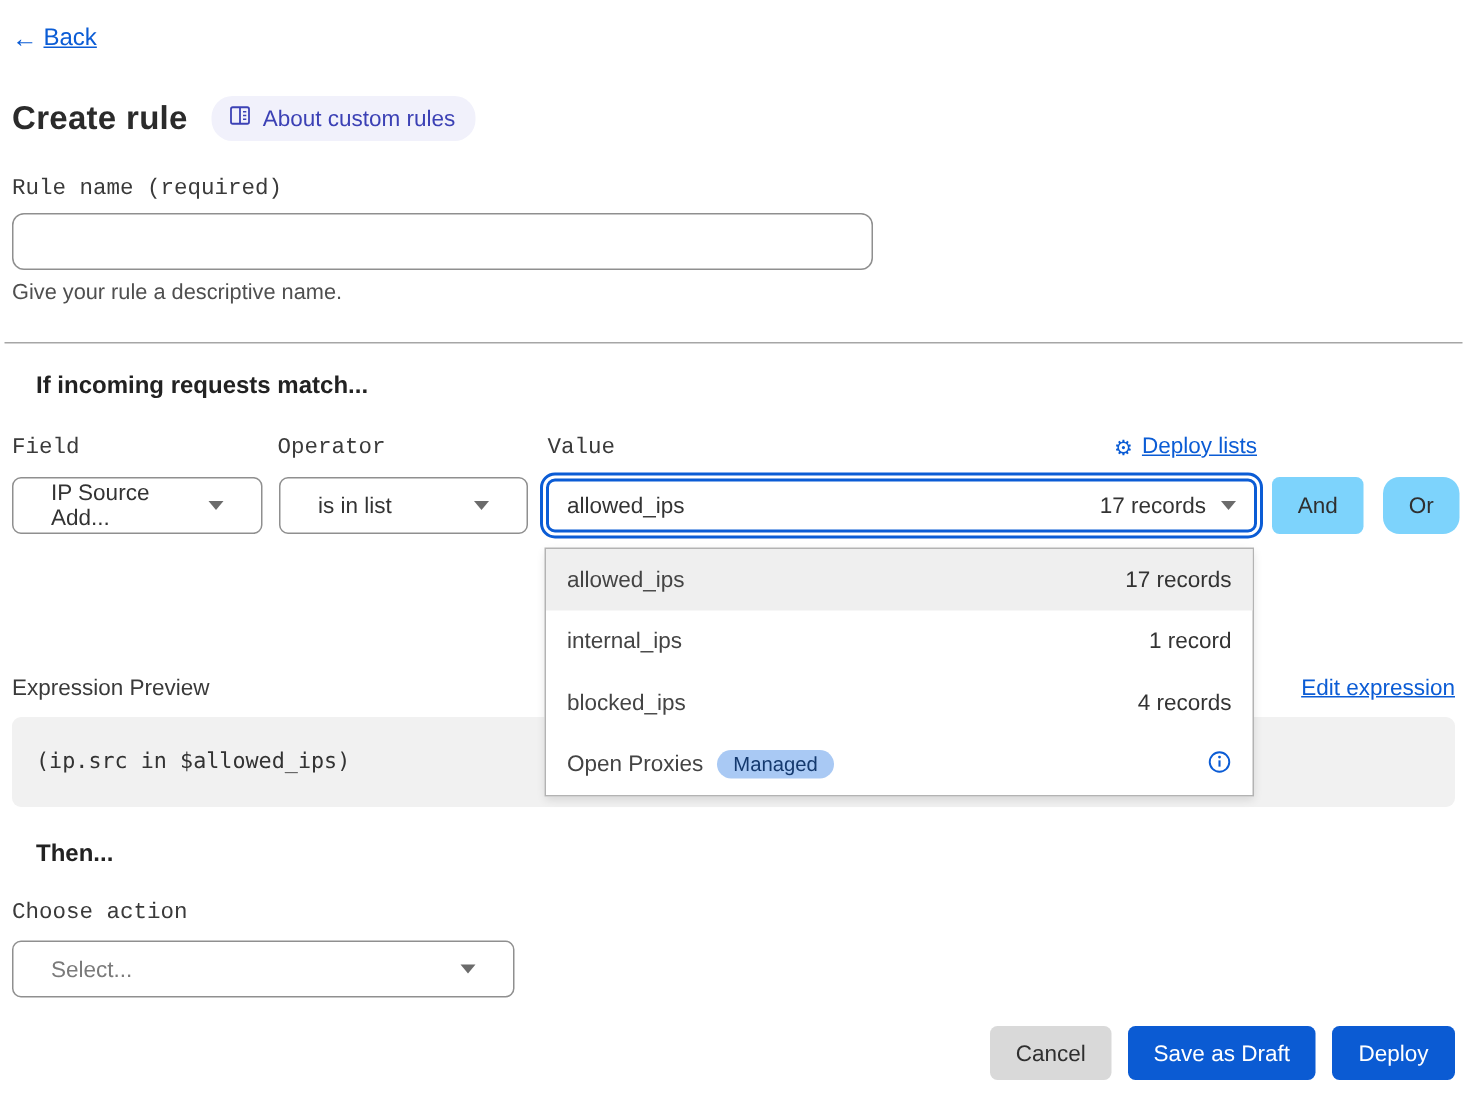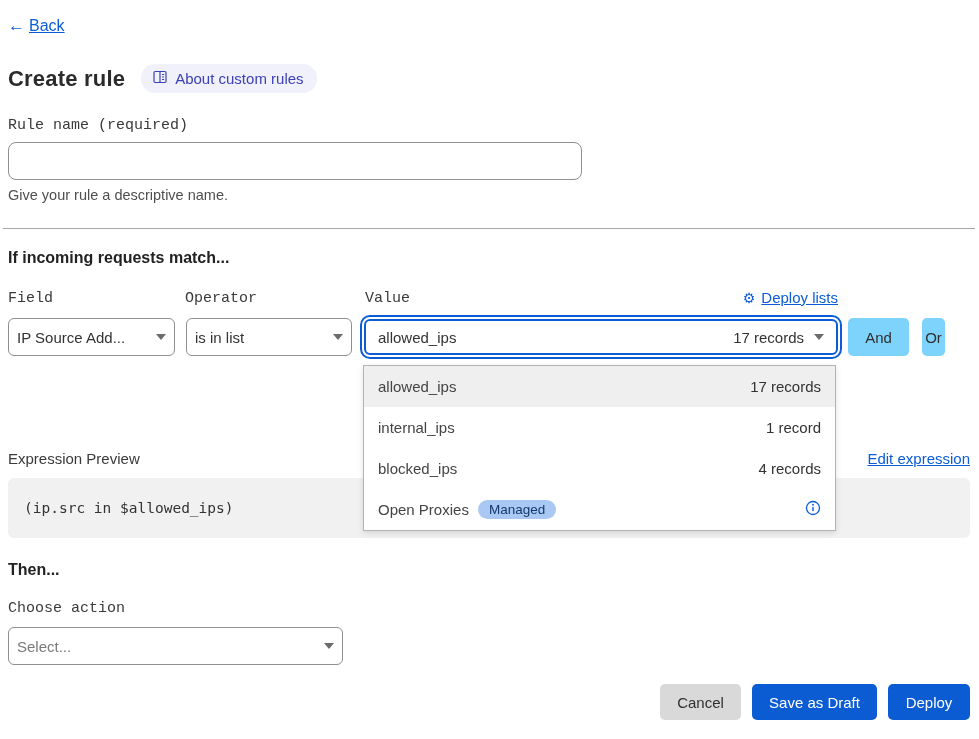--- a/index.html
+++ b/index.html
@@ -17,24 +17,24 @@
   .header-row { left:8px; top:64px; display:flex; align-items:center; gap:16px; }
   .page-title { font-size:22px; font-weight:bold; color:#2b2b2b; letter-spacing:.2px; }
   .about-badge { display:flex; align-items:center; gap:7px; background:#f1f1fb; color:#3c41b5; border-radius:14px; padding:5px 13px 5px 11px; font-size:15px; cursor:pointer; }
 
   
   .field-label { font-size:15px; color:#3a3a3a;font-family:Liberation Mono, monospace; }
   .text-input { left:8px; top:142px; width:574px; height:38px; border:1px solid #8f8f8f; border-radius:8px; font-size:15px; padding:0 12px; color:#333; outline:none; }
   .helper { left:8px; top:187px; font-size:14.5px; color:#4f4f4f; }
   .divider { left:3px; top:228px; width:972px; border-top:1px solid #a6a6a6; }
 
-  .section-heading { font-size:16px; font-weight:bold; color:#222; }
+  .section-heading { font-size:16px; font-weight:bold; color:#222;margin-left:16px; }
 
   
-  .select { height:38px; border:1px solid #8f8f8f; border-radius:6px; background:#fff; display:flex; align-items:center; justify-content:space-between; padding:0 8px; font-size:15px; color:#333; cursor:pointer; }
+  .select { height:38px; border:1px solid #8f8f8f; border-radius:6px; background:#fff; display:flex; align-items:center; justify-content:space-between; padding:0 25px; font-size:15px; color:#333; cursor:pointer; }
   .chev { width:0; height:0; border-left:5px solid transparent; border-right:5px solid transparent; border-top:6px solid #6b6b6b; }
 
   
   .value-combo-outer { left:360px; top:315px; width:482px; height:44px; border:2px solid #0b5cd5; border-radius:10px; padding:2px; background:#fff; }
   .value-combo { height:36px; border:2px solid #0b5cd5; border-radius:6px; display:flex; align-items:center; justify-content:space-between; padding:0 12px; font-size:15px; color:#333; cursor:pointer; background:#fff; }
   .value-right { display:flex; align-items:center; gap:10px; }
 
   .gray-btn { background:#7dd3fc; border:none; border-radius:5px; font-size:15px; color:#2f2f2f; font-family:"Liberation Sans", sans-serif; cursor:pointer; }
 
   
@@ -121,21 +121,21 @@
   <div class="value-combo">
     <span>allowed_ips</span>
     <span class="value-right">
       <span>17 records</span>
       <span class="chev"></span>
     </span>
   </div>
 </div>
 
 <button class="abs gray-btn" style="left:848px; top:318px; width:61px; height:38px;">And</button>
-<button class="abs gray-btn" style="left:922px; top:318px; width:23px; height:38px;">Or</button>
+<button class="abs gray-btn" style="left:922px; top:318px; width:51px; height:38px;border-radius:11px;">Or</button>
 
 <div class="abs menu">
   <div class="menu-item selected">
     <span>allowed_ips</span>
     <span class="count">17 records</span>
   </div>
   <div class="menu-item">
     <span>internal_ips</span>
     <span class="count">1 record</span>
   </div>

